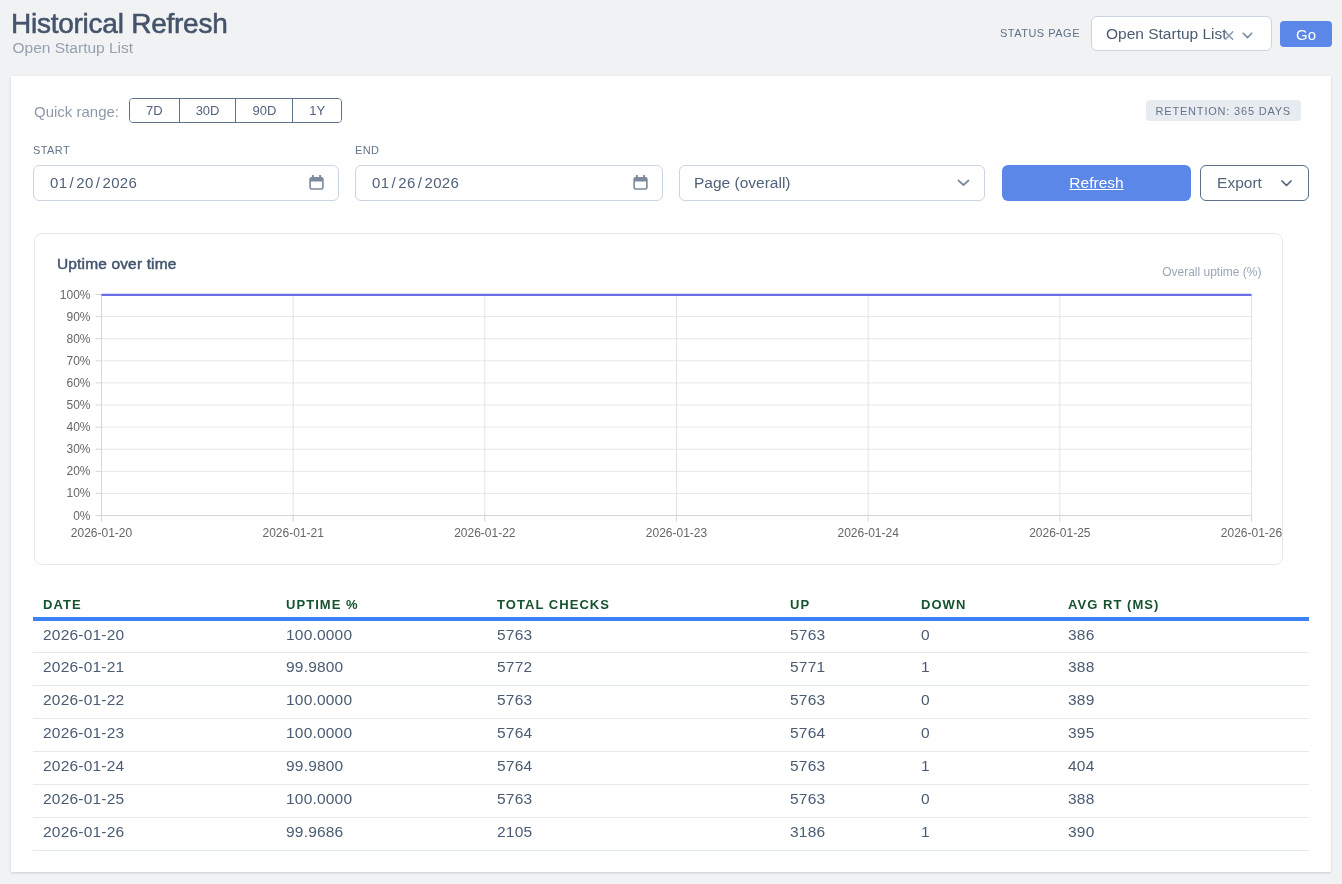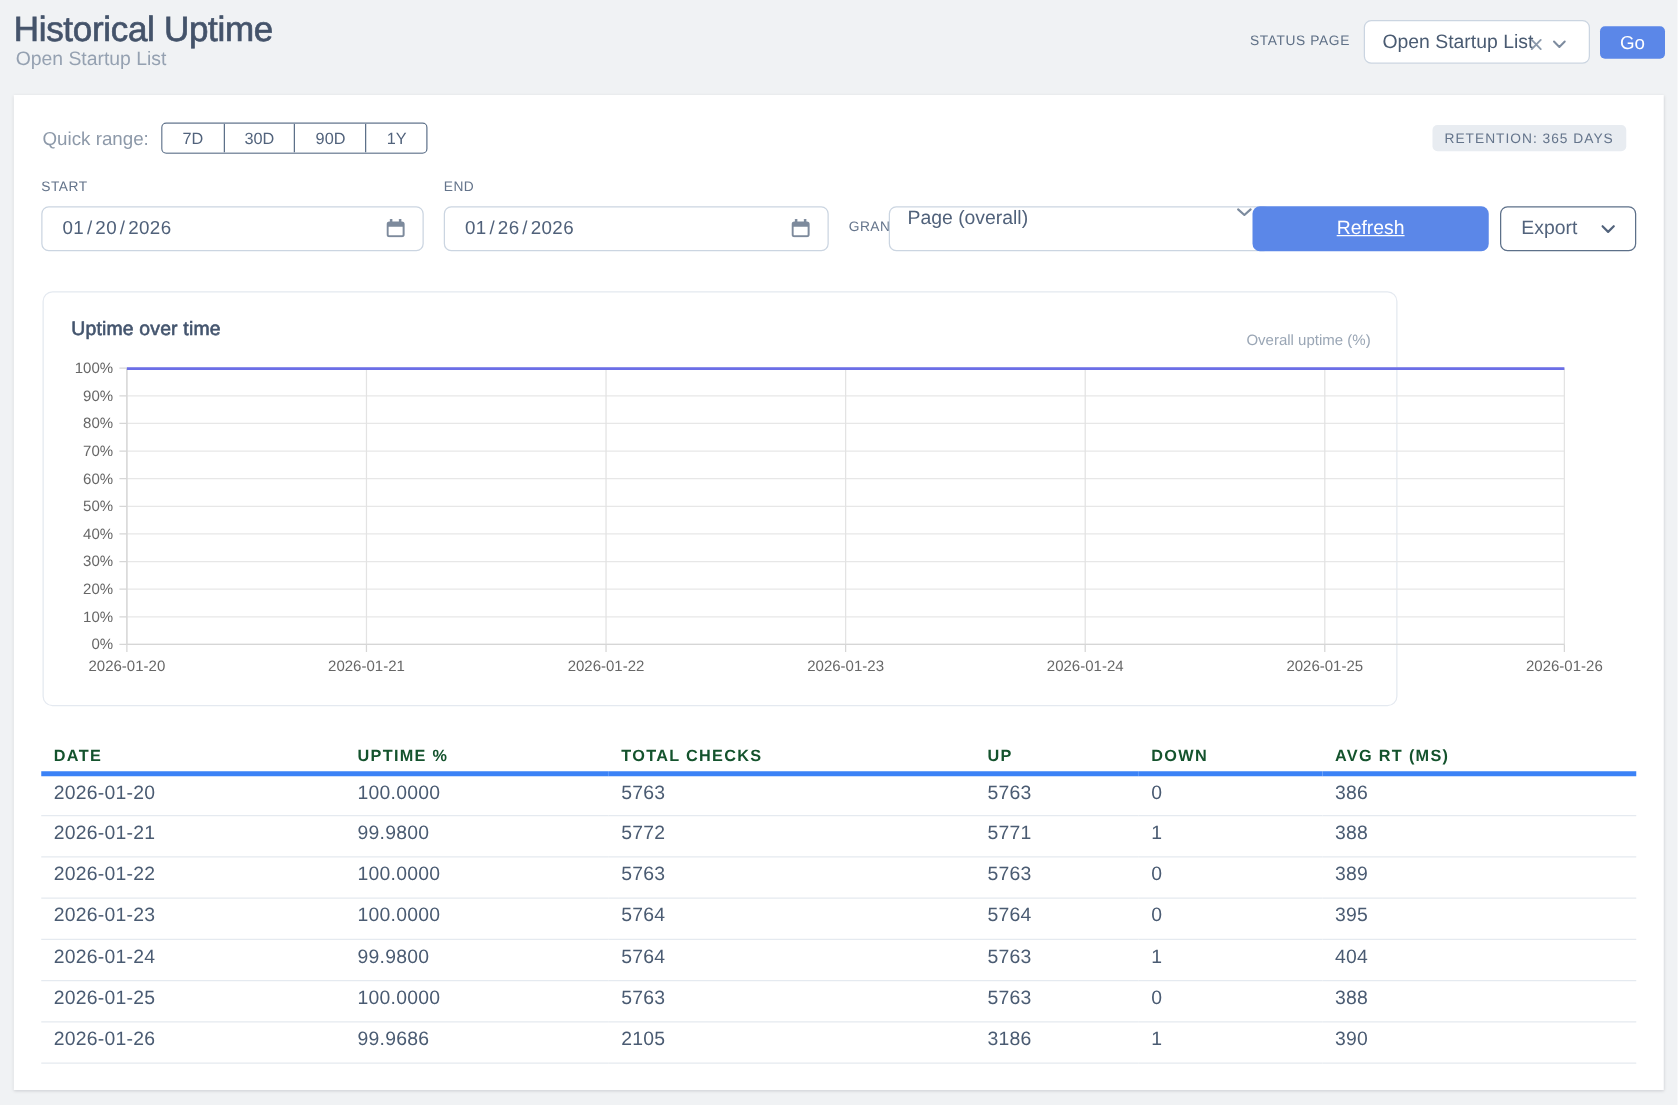--- a/index.html
+++ b/index.html
@@ -18,35 +18,35 @@
   .qr-label { position:absolute; left:23px; top:27px; font-size:15px; color:#8d99a9; }
   .qr-group { position:absolute; left:118px; top:22px; height:25px; display:flex; border:1px solid #5d7089; border-radius:4px; overflow:hidden; }
   .qr-group button { border:none; background:#fff; color:#52637c; font-size:13px; font-family:inherit; padding:0 16px; border-left:1px solid #5d7089; }
   .qr-group button:first-child { border-left:none; }
   .badge { position:absolute; right:30px; top:24px; height:21px; background:#e8ecf1; border-radius:4px; font-size:11px; letter-spacing:0.8px; color:#64748b; display:flex; align-items:center; padding:0 10px; }
 
   .flabel { position:absolute; font-size:11px; color:#64748b; letter-spacing:0.4px; }
   .finput { position:absolute; top:89px; height:36px; border:1px solid #cbd5e1; border-radius:6px; background:#fff; font-size:15.5px; color:#50617a; font-family:inherit; }
   .fdate { display:flex; align-items:center; justify-content:space-between; padding:0 14px 0 16px; font-size:15px; }
   .fdate span { word-spacing:-2.2px; letter-spacing:0.3px; position:relative; top:-1px; }
-  .fselect { display:flex; align-items:flex-start; padding:0 14px; justify-content:space-between;margin-left:32px; }
+  .fselect { display:flex; align-items:center; padding:0 14px; justify-content:space-between; }
   .btn-refresh { position:absolute; top:89px; left:991px; width:189px; height:36px; background:#5b87e8; border:none; border-radius:6px; color:#fff; font-size:15.5px; font-family:inherit;text-decoration:underline; }
   .btn-export { position:absolute; top:89px; left:1189px; width:109px; height:36px; background:#fff; border:1px solid #5d7089; border-radius:6px; color:#52637c; font-size:15.5px; font-family:inherit; display:flex; align-items:center; justify-content:center; gap:19px; }
 
-  .chart-card { position:absolute; left:23px; top:157px; width:1084px; height:332px; border:1px solid #e4e9f0; border-radius:8px; }
+  .chart-card { position:absolute; left:23px; top:157px; width:1249px; height:332px; border:1px solid #e4e9f0; border-radius:8px; }
   .cc-title { position:absolute; left:22px; top:21px; letter-spacing:0.15px; font-size:15.5px; font-weight:400; -webkit-text-stroke:0.5px #44556e; color:#44556e; }
   .cc-right { position:absolute; right:20.5px; top:31px; font-size:12px; color:#9aa6b5;margin-left:22px; }
 
   .tbl { position:absolute; left:22px; top:514px; width:1276px; border-collapse:collapse; table-layout:fixed; }
   .tbl th { font-size:13px; color:#14532d; letter-spacing:1.05px; text-align:left; font-weight:700; padding:1px 0 0 10px; height:29px; border-bottom:4px solid #3b82f6; }
   .tbl td { font-size:15.5px; letter-spacing:0.2px; color:#4a5b72; padding:0 0 2.5px 10px; height:33px; border-bottom:1px solid #e5eaf0; }
 </style>
 </head>
 <body>
-  <div class="hdr-title">Historical Uptime</div>
+  <div class="hdr-title">Historical Refresh</div>
   <div class="hdr-sub">Open Startup List</div>
   <div class="sp-label">STATUS PAGE</div>
   <div class="sp-select">
     <span>Open Startup List</span>
     <svg class="xsvg" width="10" height="11" viewBox="0 0 10 11">
       <path d="M1.4 1.9 L8.6 9.3 M8.6 1.9 L1.4 9.3" stroke="#8b99ab" stroke-width="1.5" stroke-linecap="round"></path>
     </svg>
     <svg class="chev" width="11" height="7" viewBox="0 0 11 7">
       <path d="M1.2 1.2 L5.5 5.6 L9.8 1.2" fill="none" stroke="#7e8c9f" stroke-width="1.6" stroke-linecap="round" stroke-linejoin="round"></path>
     </svg>

